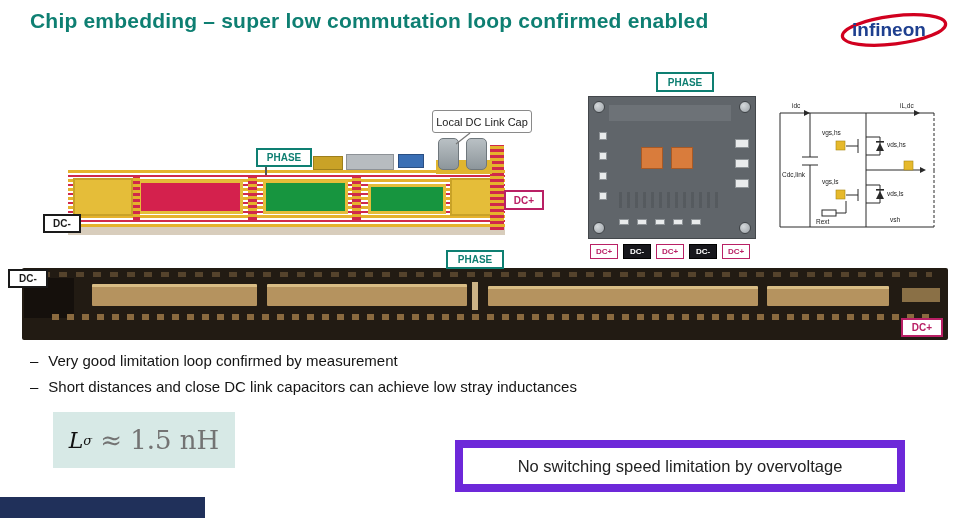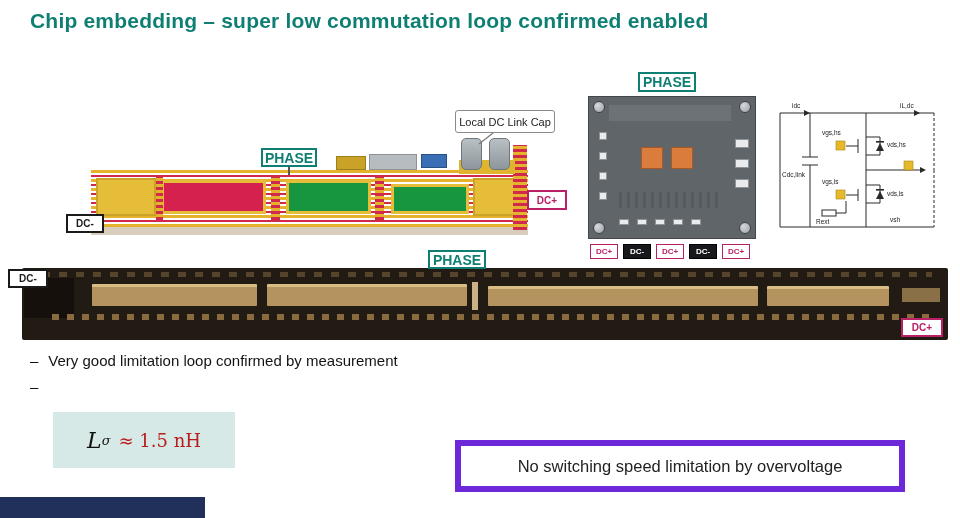--- a/index.html
+++ b/index.html
@@ -2,21 +2,21 @@
 <html><head>
 <meta charset="utf-8">
 <style>
   html,body{margin:0;padding:0;background:#e8e8e8;}
   .slide{position:relative;width:960px;height:518px;background:#ffffff;overflow:hidden;
          font-family:"Liberation Sans",sans-serif;color:#1a1a1a;}
   .abs{position:absolute;box-sizing:border-box;}
   .title{color:#0e7f72;font-size:21px;font-weight:bold;line-height:1.28;letter-spacing:.2px;}
   .lbl{display:flex;align-items:center;justify-content:center;font-weight:bold;background:#fff;
        box-sizing:border-box;white-space:nowrap;}
-  .lbl.phase{border:2px solid #0e7f72;color:#0e7f72;font-size:14px;}
+  .lbl.phase{border:2px solid #0e7f72;color:#0e7f72;font-size:10px;margin-left:18px;}
   .lbl.dcp{border:2px solid #b92065;color:#b92065;font-size:10px;}
   .lbl.dcm{border:2px solid #1a1a1a;color:#1a1a1a;font-size:10px;}
   .callout-box{border:1px solid #8a8a8a;background:#fff;font-size:11px;font-weight:normal;
        display:flex;align-items:center;justify-content:center;color:#222;}
   .board{background:repeating-linear-gradient(180deg,#e5b22c 0 3px,#ffffff 3px 5px,#d0294b 5px 7px,#ffffff 7px 9px);}
   .viacol{background:repeating-linear-gradient(0deg,#d0294b 0 3px,#e5b22c 3px 6px);}
   .blk{border:3px solid #e5bd39;}
   .cap{background:linear-gradient(180deg,#b9c0c4,#8d969b);border:1px solid #6f777c;border-radius:5px;}
   .photo{background:#60656a;border:1px solid #43474b;}
   .hole{border-radius:50%;background:radial-gradient(circle at 35% 35%,#d5d9dc,#9aa0a5);border:1px solid #3f4347;}
@@ -26,35 +26,41 @@
   .term.dcp{background:#fff;border:1.5px solid #b92065;color:#b92065;}
   .term.dcm-dark{background:#17171c;border:1.5px solid #000;color:#fff;}
   .strip{background:#221b13;border-radius:2px;}
   .copperbar{background:linear-gradient(180deg,#d9bd85 0 3px,#b5935f 3px 100%);border-radius:1px;}
   .dashrow{background:repeating-linear-gradient(90deg,#8a6a3f 0 7px,transparent 7px 15px);}
   .dashrow.dim{background:repeating-linear-gradient(90deg,#55432c 0 8px,transparent 8px 17px);}
   .bullet{display:flex;gap:10px;font-size:15px;color:#141414;align-items:flex-start;}
   .formula-box{background:#d7e9e6;display:flex;align-items:center;justify-content:center;}
   .formula-box .math{font-family:"DejaVu Serif",serif;font-style:italic;font-size:22px;color:#111;}
   .formula-box .mathsub{font-family:"DejaVu Serif",serif;font-style:italic;font-size:13px;color:#111;vertical-align:-4px;}
-  .formula-box .mathval{font-family:"DejaVu Serif",serif;font-size:18px;color:#b91c1c;margin-left:8px;font-style:normal;}
-  .big-callout{border:6px solid #6d28d9;background:#fff;display:flex;align-items:center;justify-content:center;
+  .formula-box .mathval{font-family:"DejaVu Serif",serif;font-size:26px;color:#737373;margin-left:8px;font-style:normal;}
+  .big-callout{border:8px solid #6d28d9;background:#fff;display:flex;align-items:center;justify-content:center;
        font-size:16.5px;color:#222;}
   .footer{background:#20305a;}
   svg text{font-family:"Liberation Sans",sans-serif;}
 </style>
 </head>
 <body>
 
 <div class="slide">
 
   <div class="abs title" style="left:30px;top:8px;width:700px;">Chip embedding – super low commutation loop confirmed enabled</div>
 
-
-  <div class="abs" style="left:61px;top:100px;width:512px;height:145px;">
+  <div class="abs" style="left:838px;top:10px;width:112px;height:40px;">
+    <svg width="112" height="40" viewBox="0 0 112 40">
+      <ellipse cx="56" cy="20" rx="52" ry="14" fill="none" stroke="#d1001f" stroke-width="3.2" stroke-dasharray="250 60" transform="rotate(-7 56 20)"></ellipse>
+      <text x="14" y="26" font-size="19" font-weight="bold" fill="#1e3f8f">infineon</text>
+    </svg>
+  </div>
+
+  <div class="abs" style="left:38px;top:100px;width:512px;height:145px;">
 
     <div class="abs board" style="left:30px;top:70px;width:437px;height:57px;"></div>
 
     <div class="abs" style="left:30px;top:127px;width:437px;height:8px;background:#d8cdbc;"></div>
 
     <div class="abs" style="left:35px;top:78px;width:60px;height:38px;background:#e5bd39;border:2px solid #c9a227;"></div>
     <div class="abs blk" style="left:100px;top:80px;width:105px;height:34px;background:#d4214d;"></div>
     <div class="abs blk" style="left:225px;top:80px;width:85px;height:34px;background:#17953f;"></div>
     <div class="abs blk" style="left:330px;top:84px;width:78px;height:30px;background:#17953f;"></div>
     <div class="abs" style="left:412px;top:78px;width:50px;height:38px;background:#e5bd39;border:2px solid #c9a227;"></div>
@@ -178,20 +184,21 @@
   <div class="abs lbl dcm" style="left:8px;top:269px;width:40px;height:19px;">DC-</div>
   <div class="abs lbl phase" style="left:428px;top:250px;width:58px;height:19px;">PHASE</div>
   <div class="abs lbl dcp" style="left:901px;top:318px;width:42px;height:19px;">DC+</div>
 
   <div class="abs bullet" style="left:30px;top:352px;width:880px;">
     <span>–</span>
     <span>Very good limitation loop confirmed by measurement</span>
   </div>
   <div class="abs bullet" style="left:30px;top:378px;width:880px;">
     <span>–</span>
+    <span>Short distances and close DC link capacitors can achieve low stray inductances</span>
   </div>
 
   <div class="abs formula-box" style="left:53px;top:412px;width:182px;height:56px;">
     <span class="math">L</span>
       <span class="mathsub">σ</span>
       <span class="mathval">≈ 1.5 nH</span>
   </div>
 
   <div class="abs big-callout" style="left:455px;top:440px;width:450px;height:52px;">No switching speed limitation by overvoltage</div>
 

